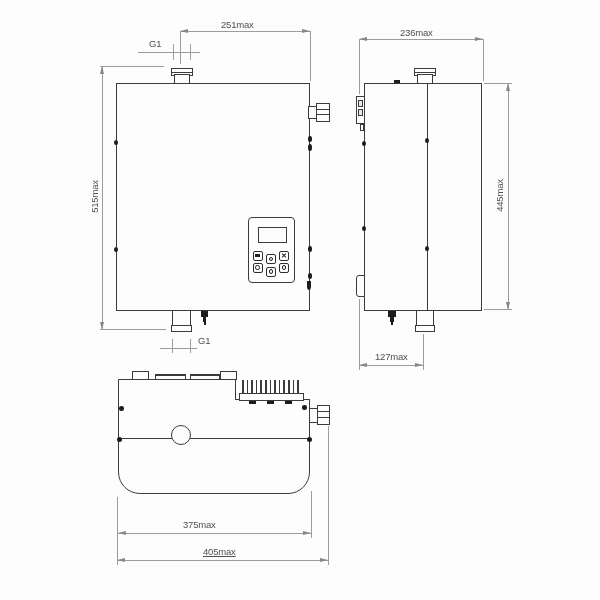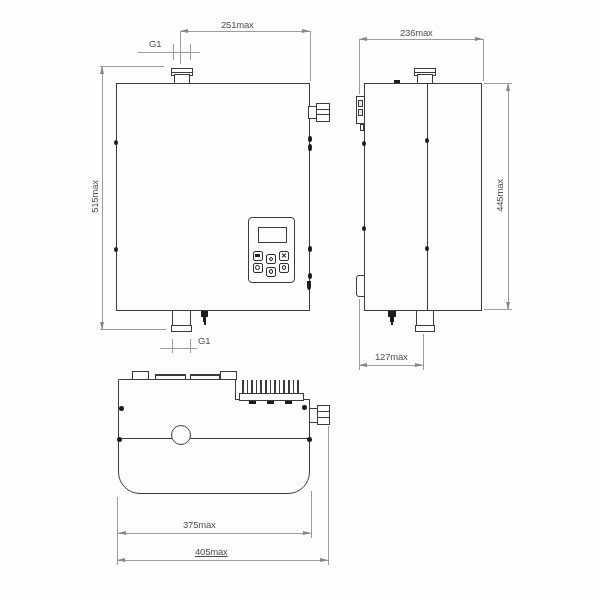--- a/index.html
+++ b/index.html
@@ -195,16 +195,16 @@
     <div class="ar ar-l" style="left:118px;top:531px;"></div>
     <div class="ar ar-r" style="left:303px;top:531px;"></div>
     <div class="dv" style="left:311px;top:491px;height:47px;"></div>
     <div class="dv" style="left:117px;top:497px;height:68px;"></div>
     <div class="lbl" style="left:183px;top:519px;">375max</div>
 
     <div class="dh" style="left:117px;top:560px;width:211px;"></div>
     <div class="ar ar-l" style="left:117px;top:558px;"></div>
     <div class="ar ar-r" style="left:320px;top:558px;"></div>
     <div class="dv" style="left:328px;top:426px;height:139px;"></div>
-    <div class="lbl" style="left:195px;top:546px;text-decoration:underline;">405max</div>
+    <div class="lbl" style="left:203px;top:546px;text-decoration:underline;">405max</div>
   </div>
 
 </div>
 
 </body></html>

